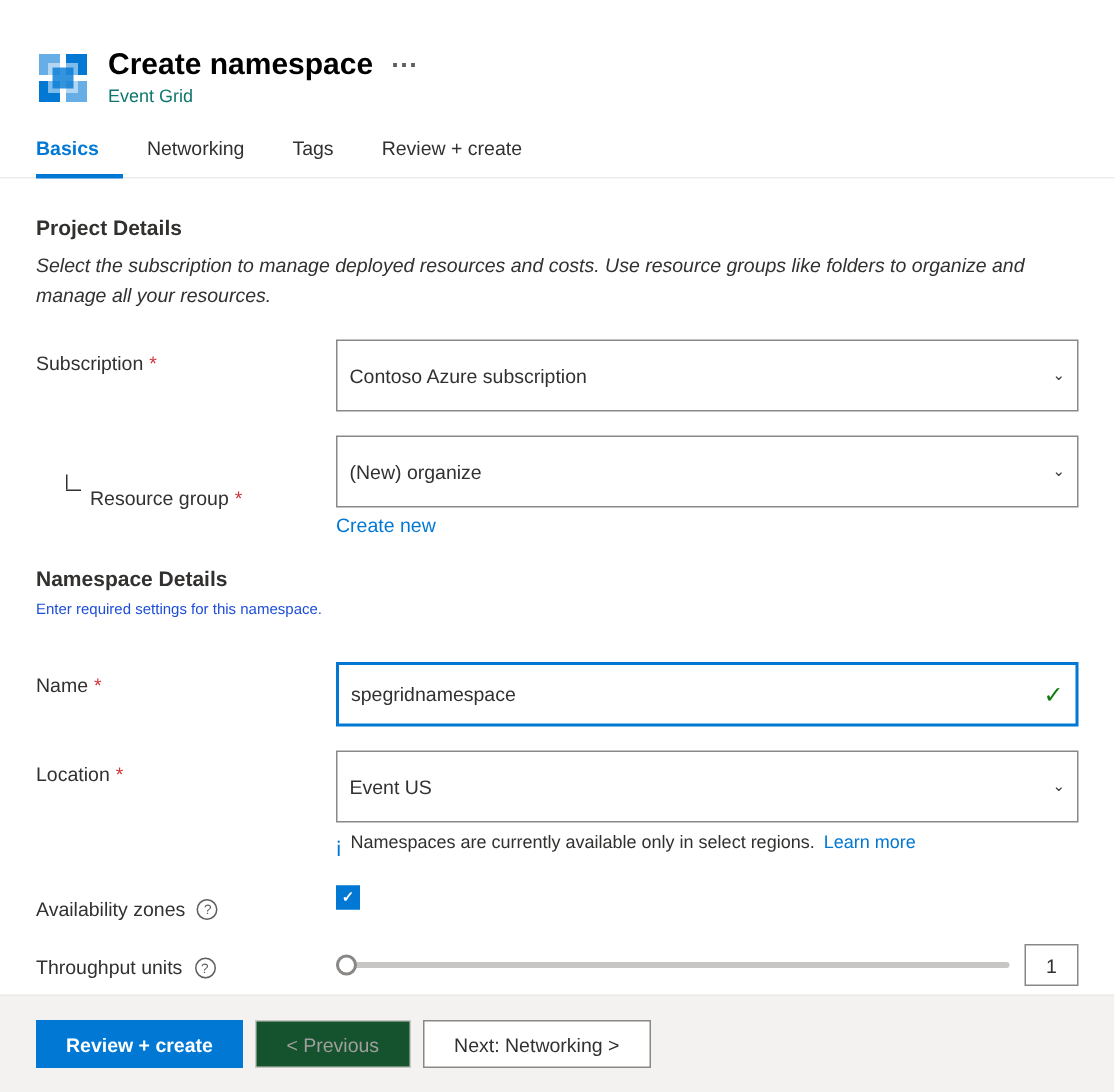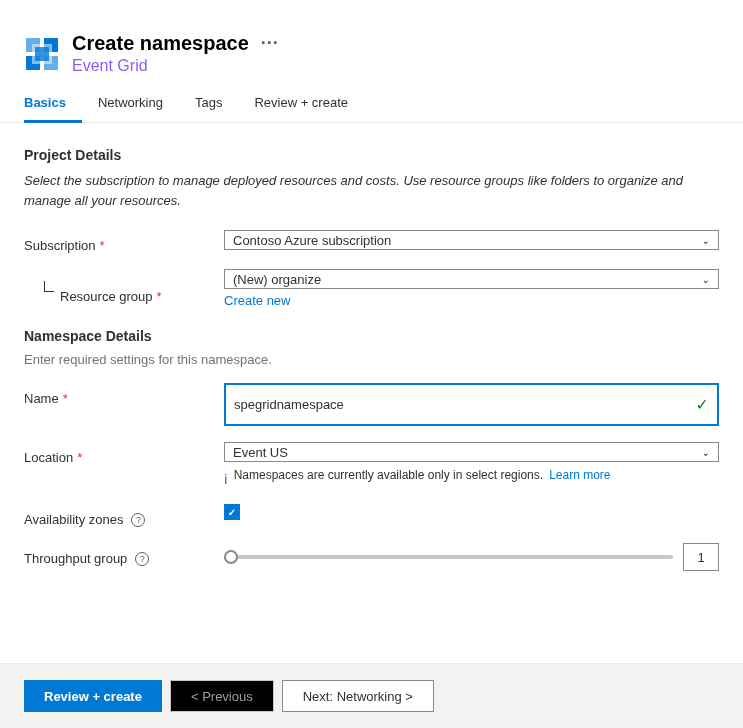--- a/index.html
+++ b/index.html
@@ -31,22 +31,22 @@
     }
     .header-text h1 {
       font-size: 20px;
       font-weight: 600;
       color: #000;
       display: flex;
       align-items: center;
       gap: 8px;
     }
     .header-text .subtitle {
-      font-size: 16px;
-      color: #8b5cf6;
+      font-size: 12px;
+      color: #0f766e;
       margin-top: 2px;
     }
     .ellipsis-btn {
       font-size: 18px;
       color: #605e5c;
       cursor: pointer;
       padding: 0 4px;
     }
     
     .tabs {
@@ -107,21 +107,21 @@
       gap: 4px;
     }
     .form-label .required {
       color: #d13438;
     }
     .form-control-wrap {
       flex: 1;
     }
     .select-field {
       width: 100%;
-      height: 20px;
+      height: 48px;
       border: 1px solid #8a8886;
       background: #fff;
       padding: 0 8px;
       font-size: 13px;
       color: #323130;
       display: flex;
       align-items: center;
       justify-content: space-between;
       cursor: pointer;
       position: relative;
@@ -255,23 +255,23 @@
     .corner-bracket .h-line {
       width: 10px;
       height: 1px;
       background: #323130;
     }
     
     .namespace-section {
       margin-top: 20px;
     }
     .required-hint {
-      color: #737373;
-      font-size: 13px;
-      margin-bottom: 16px;
+      color: #1d4ed8;
+      font-size: 10px;
+      margin-bottom: 29px;
     }
     
     .help-icon {
       display: inline-flex;
       align-items: center;
       justify-content: center;
       width: 14px;
       height: 14px;
       border: 1px solid #605e5c;
       border-radius: 50%;
@@ -303,21 +303,21 @@
     .btn-secondary {
       background: #fff;
       color: #323130;
       border: 1px solid #8a8886;
       padding: 6px 20px;
       font-size: 13px;
       cursor: pointer;
       height: 32px;
     }
     .btn-disabled {
-      background: #000000;
+      background: #14532d;
       color: #a19f9d;
       border: 1px solid #c8c6c4;
       padding: 6px 20px;
       font-size: 13px;
       cursor: not-allowed;
       height: 32px;
     }
   </style>
 </head>
 <body>
@@ -432,21 +432,21 @@
         </div>
         <div class="form-control-wrap">
           <div class="checkbox-wrap">
             <div class="checkbox-blue"></div>
           </div>
         </div>
       </div>
 
       <div class="form-group">
         <div class="form-label">
-          <span>Throughput group</span>
+          <span>Throughput units</span>
           <span class="help-icon">?</span>
         </div>
         <div class="form-control-wrap">
           <div class="slider-wrap">
             <div class="slider-track">
               <div class="slider-thumb"></div>
             </div>
             <div class="slider-value-box">
               <span>1</span>
             </div>

